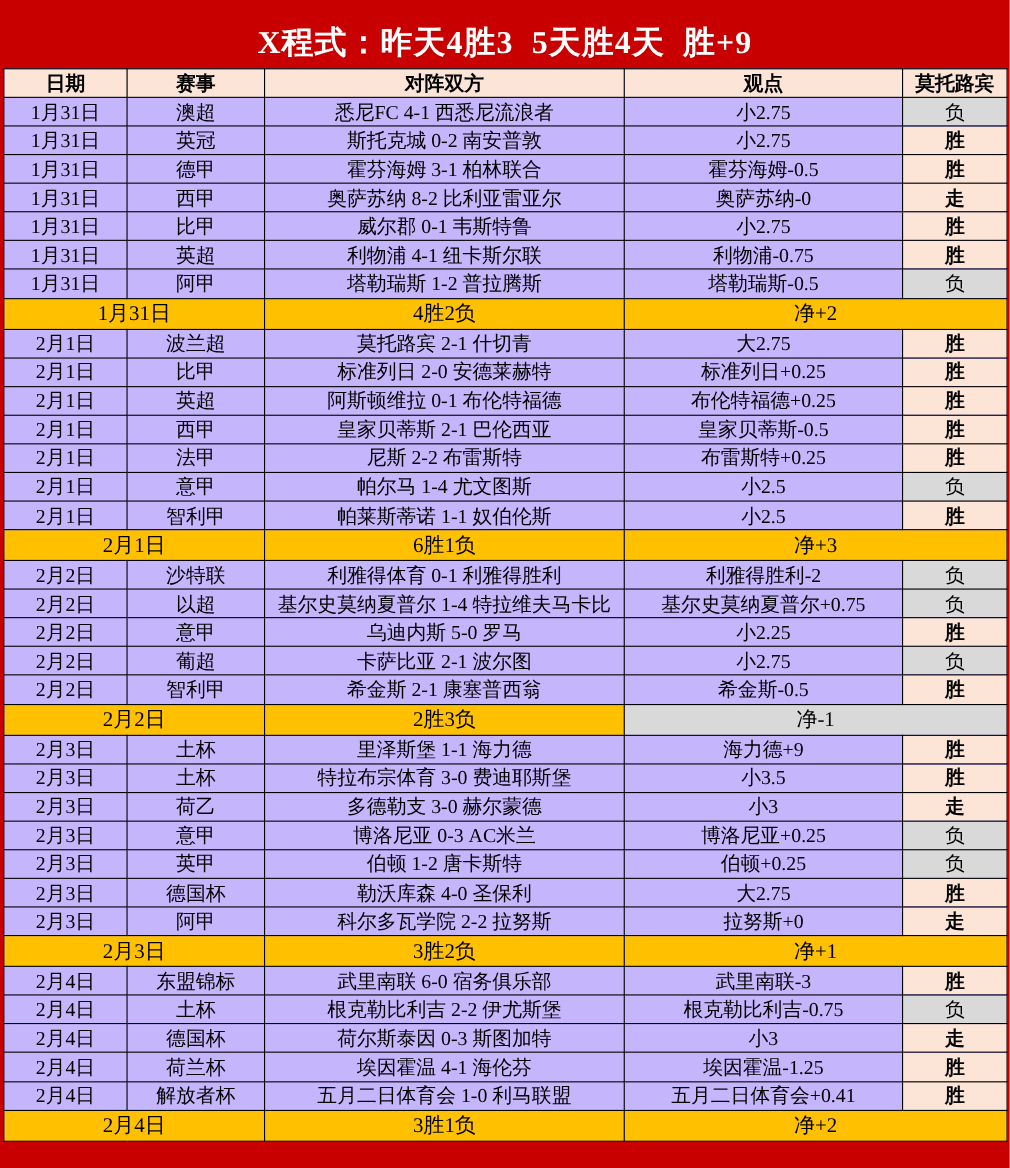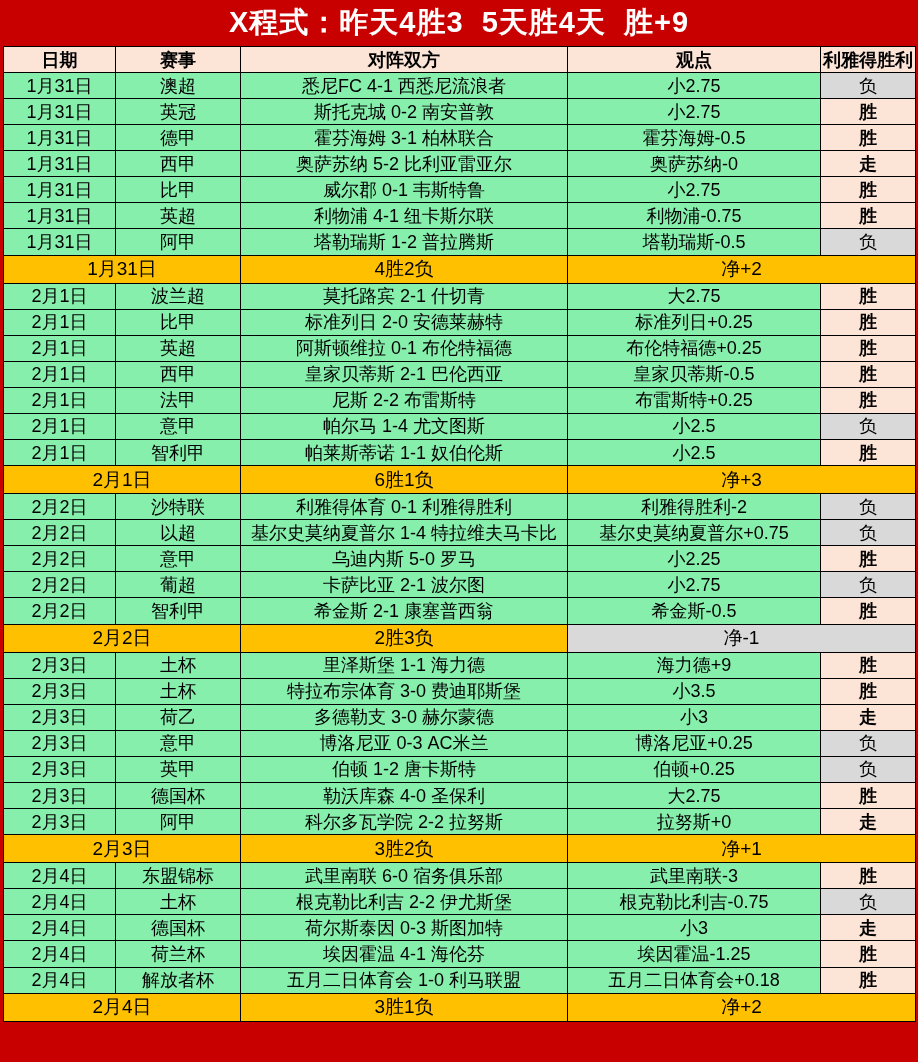--- a/index.html
+++ b/index.html
@@ -1,38 +1,38 @@
 <!DOCTYPE html>
 <html><head>
 <meta charset="utf-8">
 <style>
   html,body{margin:0;padding:0;background:#fff;}
   .frame{
     width:918px;height:1062px;
     background:#c80000;
     box-sizing:border-box;
-    padding:0 3px;
-    font-family:Liberation Sans, sans-serif;
+    padding:16px 3px;
+    font-family:Liberation Serif, serif;
     overflow:hidden;
   }
   .title-bar{
     height:46px;
     display:flex;align-items:center;justify-content:center;
     color:#fff;
     font-size:29px;
     font-weight:bold;
     white-space:pre;
     letter-spacing:1px;
   }
   table.rec{
     border-collapse:collapse;
     table-layout:fixed;
     width:912px;
     height:976px;
-    background:#86efac;
+    background:#c4b5fd;
   }
   table.rec td{
     border:1px solid #000;
     text-align:center;
     vertical-align:middle;
     padding:0;
     font-size:18px;
     color:#000;
     white-space:nowrap;
     overflow:hidden;
@@ -73,21 +73,21 @@
         <col style="width:327px">
         <col style="width:253px">
         <col style="width:95px">
     </colgroup>
     <tbody>
       <tr class="hdr">
         <td>日期</td>
         <td>赛事</td>
         <td>对阵双方</td>
         <td>观点</td>
-        <td>利雅得胜利</td>
+        <td>莫托路宾</td>
       </tr>
     <tr>
           <td>1月31日</td>
           <td>澳超</td>
           <td>悉尼FC 4-1 西悉尼流浪者</td>
           <td>小2.75</td>
           <td class="res-loss">负</td>
         </tr>
         <tr>
           <td>1月31日</td>
@@ -99,21 +99,21 @@
         <tr>
           <td>1月31日</td>
           <td>德甲</td>
           <td>霍芬海姆 3-1 柏林联合</td>
           <td>霍芬海姆-0.5</td>
           <td class="res-win">胜</td>
         </tr>
         <tr>
           <td>1月31日</td>
           <td>西甲</td>
-          <td>奥萨苏纳 5-2 比利亚雷亚尔</td>
+          <td>奥萨苏纳 8-2 比利亚雷亚尔</td>
           <td>奥萨苏纳-0</td>
           <td class="res-push">走</td>
         </tr>
         <tr>
           <td>1月31日</td>
           <td>比甲</td>
           <td>威尔郡 0-1 韦斯特鲁</td>
           <td>小2.75</td>
           <td class="res-win">胜</td>
         </tr>
@@ -309,21 +309,21 @@
           <td>2月4日</td>
           <td>荷兰杯</td>
           <td>埃因霍温 4-1 海伦芬</td>
           <td>埃因霍温-1.25</td>
           <td class="res-win">胜</td>
         </tr>
         <tr>
           <td>2月4日</td>
           <td>解放者杯</td>
           <td>五月二日体育会 1-0 利马联盟</td>
-          <td>五月二日体育会+0.18</td>
+          <td>五月二日体育会+0.41</td>
           <td class="res-win">胜</td>
         </tr>
         <tr class="sum">
           <td colspan="2">2月4日</td>
           <td colspan="1">3胜1负</td>
           <td colspan="2">净+2</td>
         </tr>
       </tbody>
   </table>
 </div>

